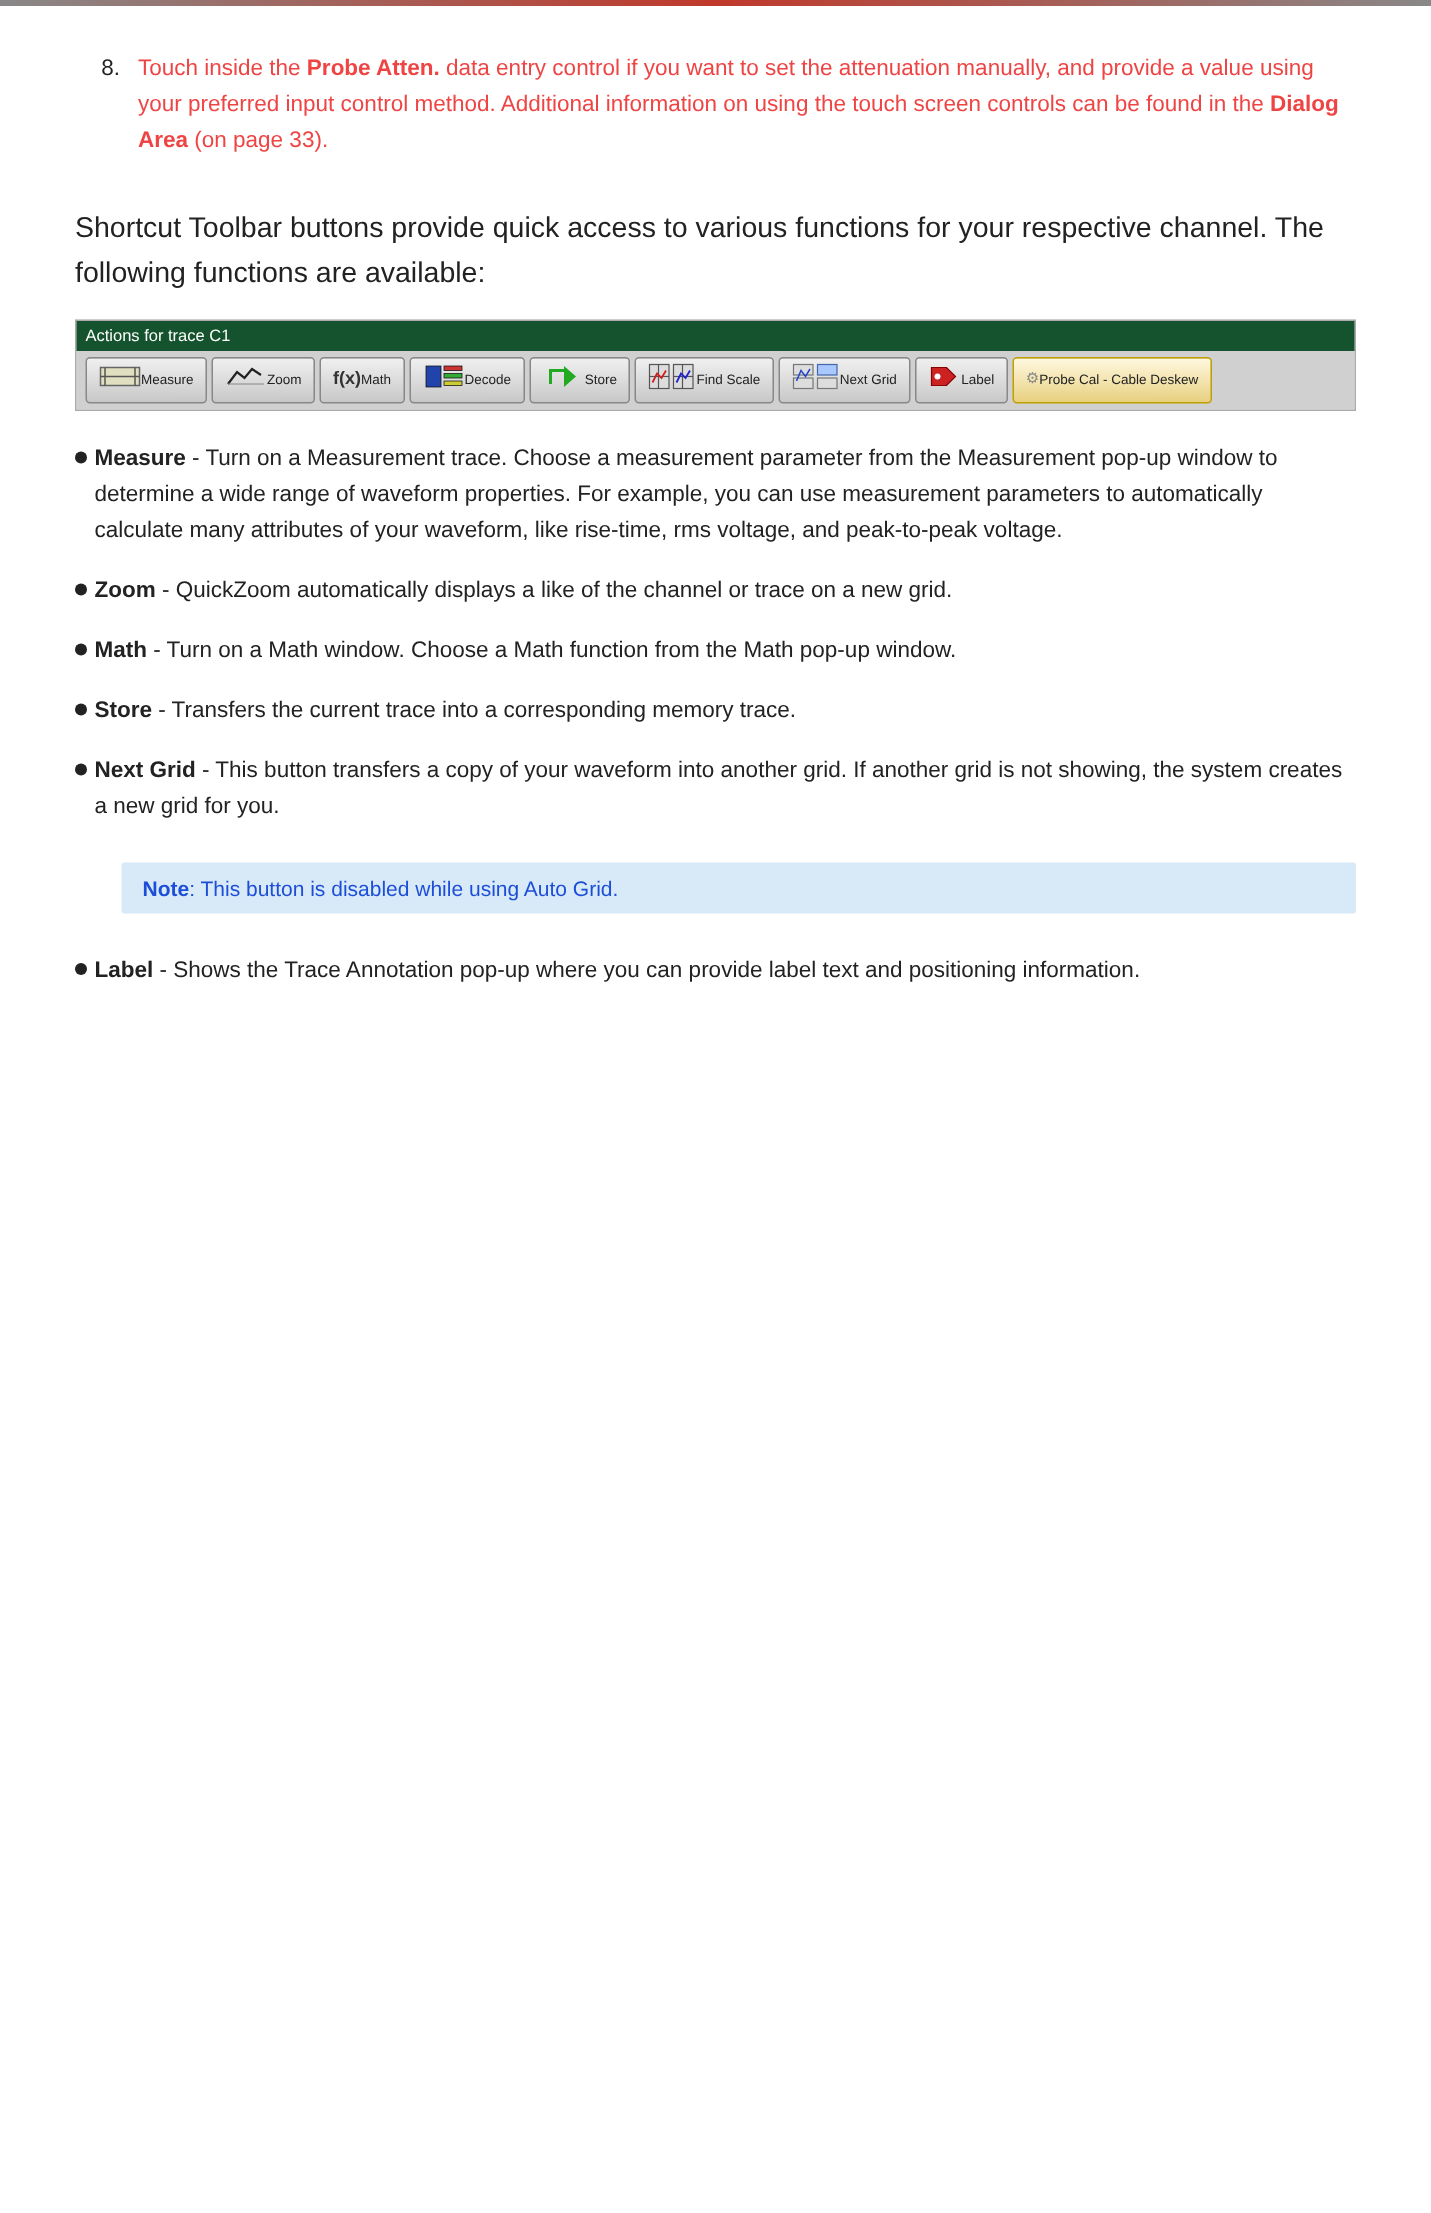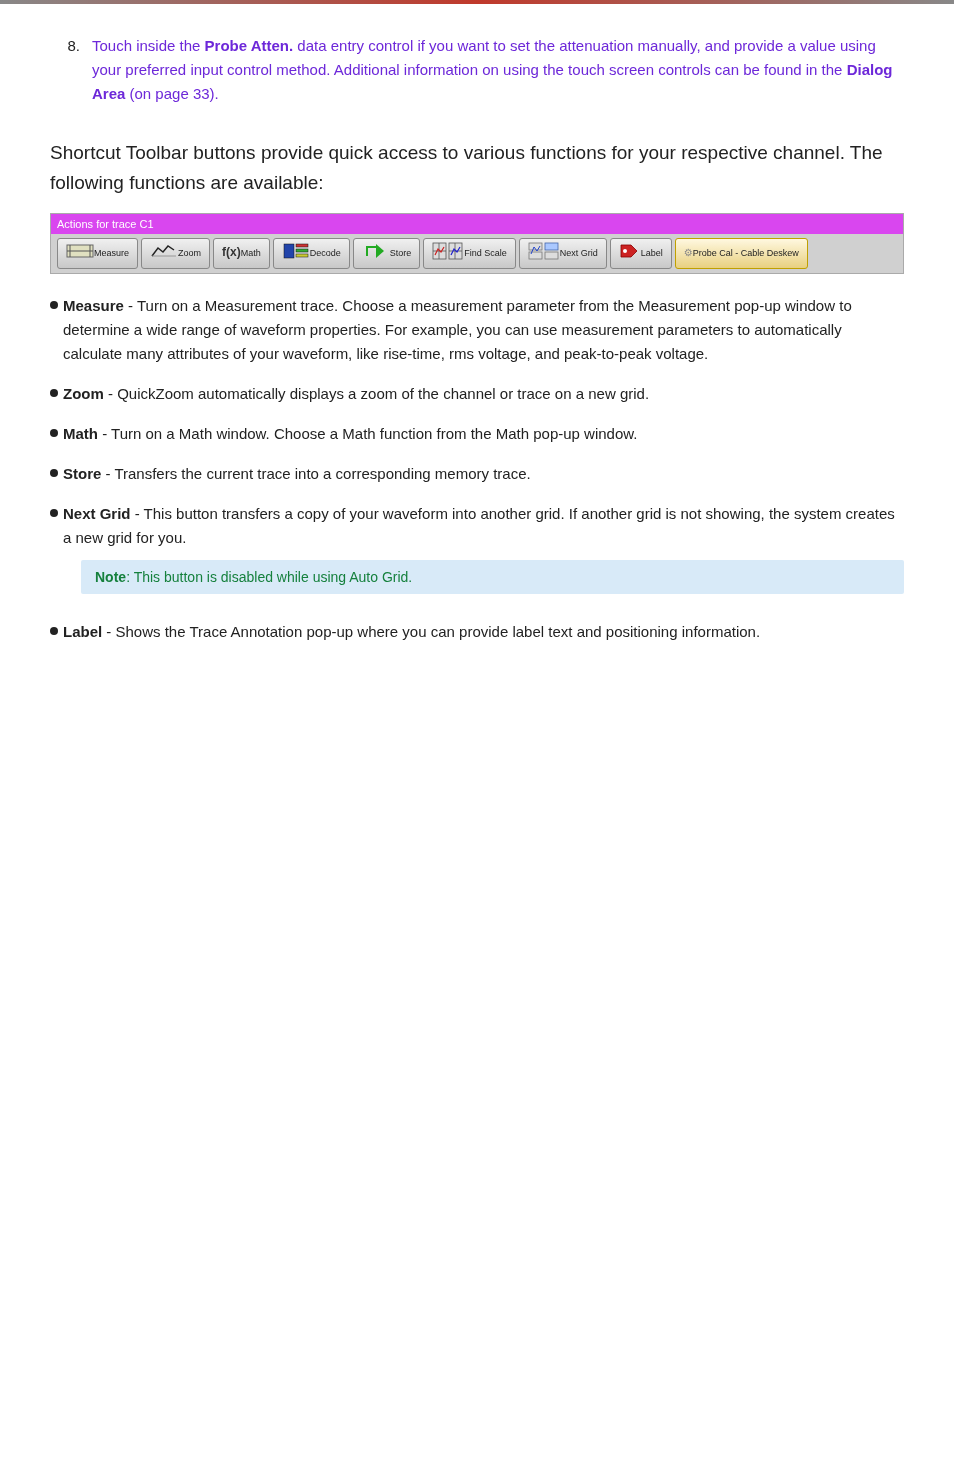--- a/index.html
+++ b/index.html
@@ -28,42 +28,42 @@
     }
     .step-number {
       min-width: 30px;
       font-size: 15px;
       color: #222;
       text-align: right;
       padding-top: 1px;
     }
     .step-text {
       font-size: 15px;
-      color: #6d28d9;
+      color: #ef4444;
       line-height: 1.6;
     }
     .step-text b { font-weight: bold; }
 
     .intro-text {
       font-size: 19px;
       color: #222;
       margin-bottom: 14px;
       line-height: 1.6;
     }
 
     
     .toolbar-container {
       border: 1px solid #aaa;
       background: #e8e8e8;
       margin-bottom: 20px;
       display: inline-block;
       width: 100%;
     }
     .toolbar-title {
-      background: #d946ef;
+      background: #14532d;
       color: #fff;
       font-size: 11px;
       padding: 2px 6px;
     }
     .toolbar-buttons {
       display: flex;
       align-items: stretch;
       background: #d0d0d0;
       padding: 4px 6px;
       gap: 3px;
@@ -120,23 +120,23 @@
       background: #222;
       margin-top: 7px;
       flex-shrink: 0;
     }
     .bullet-list li b { font-weight: bold; }
 
     
     .note-box {
       background: #d8eaf8;
       padding: 6px 14px;
-      margin: 10px 0 10px 18px;
+      margin: 25px 0 10px 18px;
       font-size: 14px;
-      color: #15803d;
+      color: #1d4ed8;
       border-radius: 2px;
     }
     .note-box b { font-weight: bold; }
   </style>
 </head>
 <body>
 
 <div class="top-border"></div>
 
 <div class="content">
@@ -259,21 +259,21 @@
     <li>
       <div class="bullet-dot"></div>
       <div>
         <b>Measure</b><span> - Turn on a Measurement trace. Choose a measurement parameter from the Measurement pop-up window to determine a wide range of waveform properties. For example, you can use measurement parameters to automatically calculate many attributes of your waveform, like rise-time, rms voltage, and peak-to-peak voltage.</span>
       </div>
     </li>
 
     <li>
       <div class="bullet-dot"></div>
       <div>
-        <b>Zoom</b><span> - QuickZoom automatically displays a zoom of the channel or trace on a new grid.</span>
+        <b>Zoom</b><span> - QuickZoom automatically displays a like of the channel or trace on a new grid.</span>
       </div>
     </li>
 
     <li>
       <div class="bullet-dot"></div>
       <div>
         <b>Math</b><span> - Turn on a Math window. Choose a Math function from the Math pop-up window.</span>
       </div>
     </li>
 

